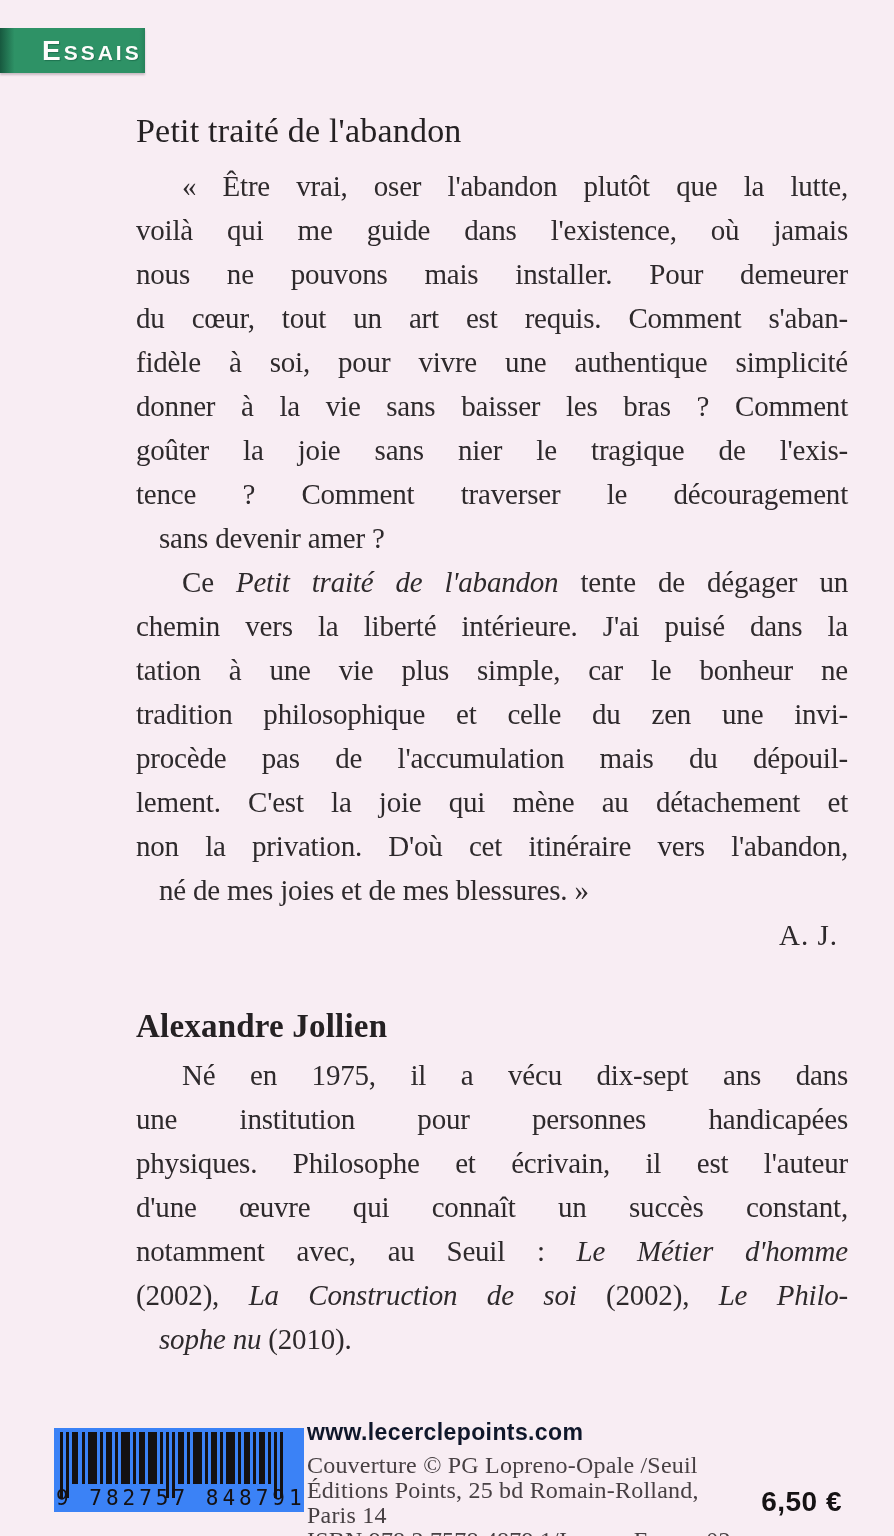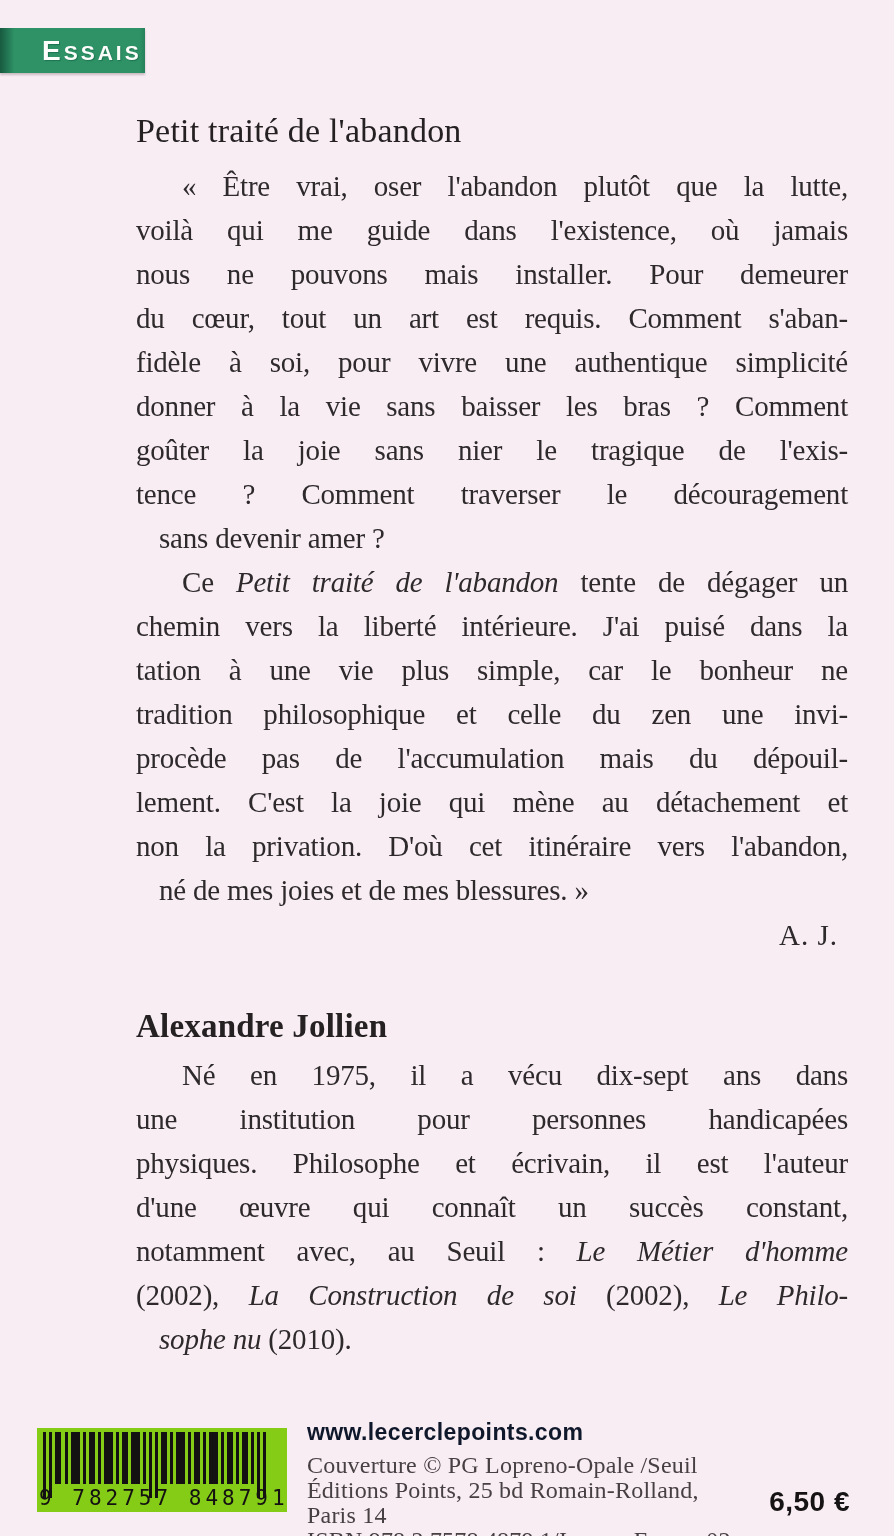--- a/index.html
+++ b/index.html
@@ -49,41 +49,41 @@
     font-size: 29px; line-height: 46px; text-align: right;
     padding-right: 10px; letter-spacing: 1px;
   }
   .author-name {
     font-size: 33px; font-weight: bold; margin: 50px 0 8px 0;
     letter-spacing: 0.2px; color: #252123;
   }
 
   
   .barcode {
-    position: absolute; left: 37px; top: 1428px;
-    width: 238px; background: #84cc16; padding: 4px 6px 2px 6px;
+    position: absolute; left: 54px; top: 1428px;
+    width: 238px; background: #3b82f6; padding: 4px 6px 2px 6px;
   }
   .barcode-digits {
     font-family: "DejaVu Sans Mono", monospace;
     font-size: 21px; color: #141112; letter-spacing: 4px;
     margin-left: -4px; margin-top: -16px; white-space: nowrap;
     background: transparent;
   }
   .pub-block {
     position: absolute; left: 307px; top: 1419px; width: 430px;
   }
   .website {
     font-family: "Liberation Sans", sans-serif; font-weight: bold;
     font-size: 23px; color: #0f172a; letter-spacing: 0.4px; margin-bottom: 7px;
   }
   .pub-line {
     font-size: 24px; line-height: 25px; color: #474043; letter-spacing: 0.2px;
   }
   .price {
-    position: absolute; right: 44px; top: 1486px;
+    position: absolute; right: 52px; top: 1486px;
     font-family: "Liberation Sans", sans-serif; font-weight: bold;
     font-size: 28px; color: #161314; letter-spacing: 0.5px;
   }
 </style>
 </head>
 <body>
 
 <div class="badge">
   <span class="badge-label">ESSAIS</span>
 </div>

